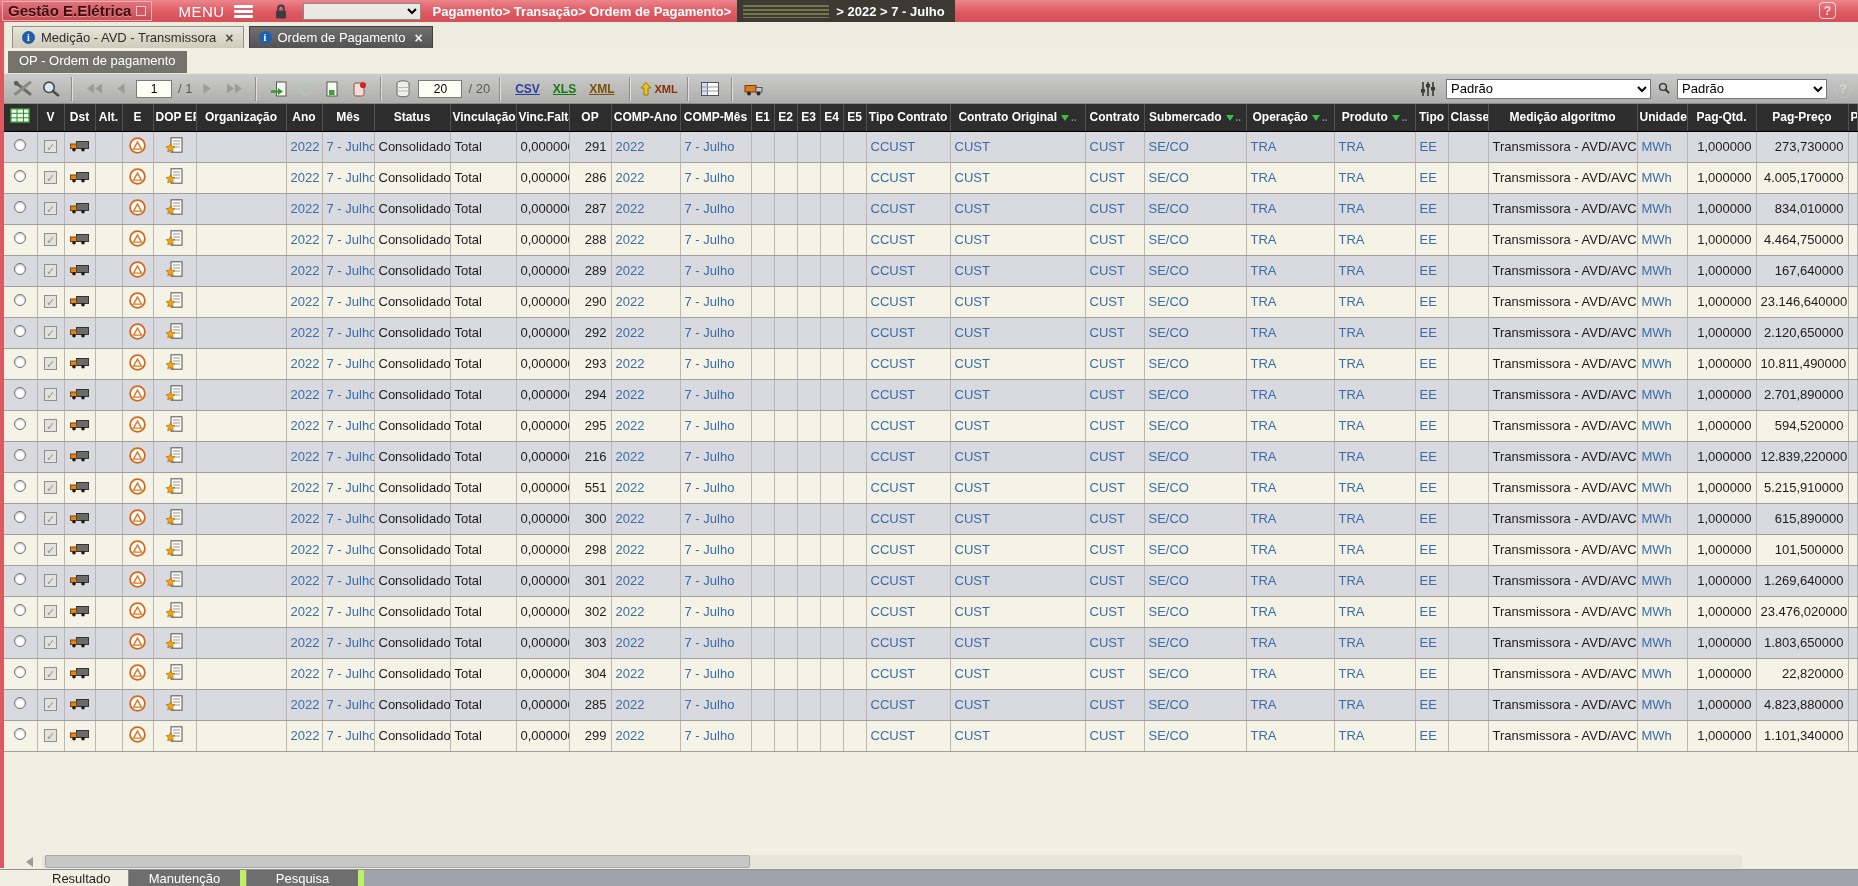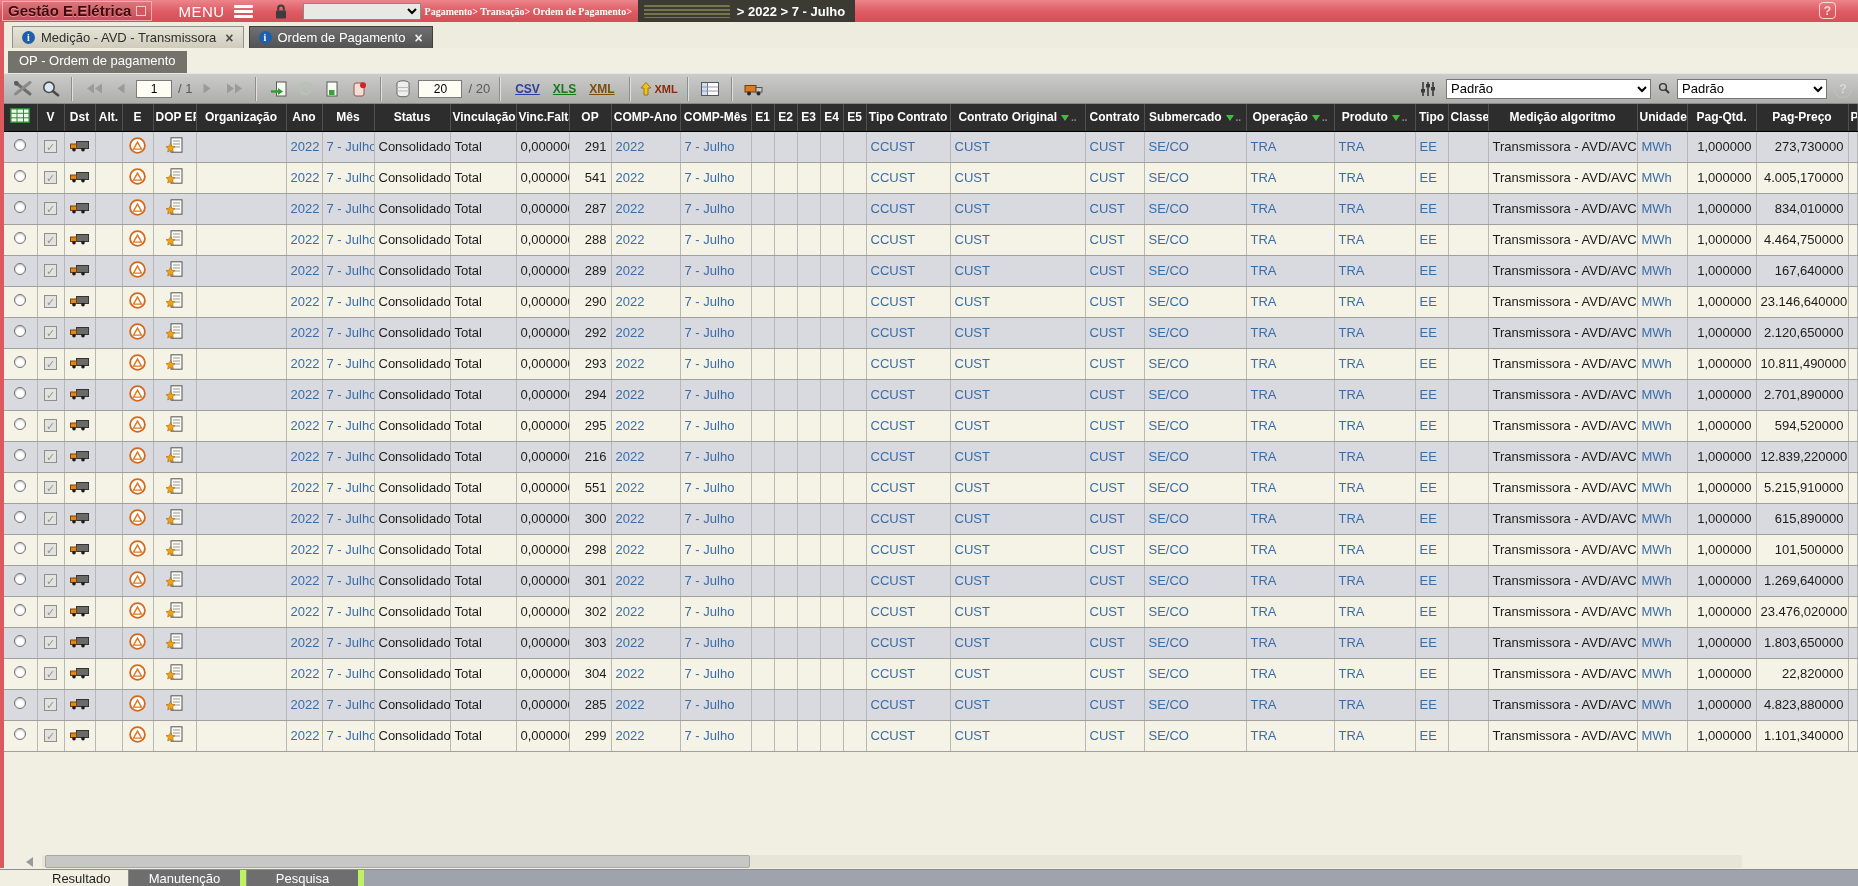--- a/index.html
+++ b/index.html
@@ -12,21 +12,21 @@
   .app-title { font-weight:bold; font-size:15px; color:#40080c;
                background:linear-gradient(#de747b,#c84d55); border:1px solid #f1aeb2;
                padding:0 5px; height:20px; line-height:18px; margin-left:2px;
                text-shadow:0 1px 0 rgba(255,255,255,.35); display:flex; align-items:center; gap:5px;}
   .app-win-icon { width:10px; height:10px; border:1px solid #f5c9cc; background:#d4565e; display:inline-block; }
   .menu-label { color:#fff; font-size:15px; margin-left:26px; letter-spacing:.5px; }
   .hamburger { width:19px; height:13px; margin-left:9px; display:flex; flex-direction:column; justify-content:space-between; cursor:pointer; }
   .hamburger span { height:3px; background:#fff; border-radius:1px; }
   .lock-wrap { margin-left:22px; display:flex; align-items:center; }
   .top-select { width:118px; height:17px; margin-left:16px; font-size:11px; border:1px solid #8a8a8a; background:#e9e9e4; }
-  .breadcrumb { color:#fff; font-size:10px; font-weight:bold; margin-left:4px;font-family:Liberation Serif, serif; }
+  .breadcrumb { color:#fff; font-size:13px; font-weight:bold; margin-left:12px; }
   .breadcrumb-dark { height:22px; background:#3b3b33; color:#fff; display:flex; align-items:center;
                      padding:0 10px 0 6px; font-weight:bold; font-size:13px; margin-left:6px; }
   .redacted { width:86px; height:13px; margin-right:7px; border-radius:1px;
               background:repeating-linear-gradient(180deg,#76764e 0 2px,#3b3b33 2px 4px); }
   .help-badge { position:absolute; right:22px; top:2px; width:17px; height:17px;
                 border:1px solid rgba(255,255,255,.75); border-radius:4px; color:#ffd9db;
                 text-align:center; line-height:16px; font-size:12px; font-weight:bold; cursor:pointer; }
 
   
   .tab-row { height:26px; background:#edecde; display:flex; align-items:flex-end; padding-left:12px; }
@@ -452,21 +452,21 @@
               <g transform="translate(4.5,11)">
                 <polygon points="0,-4.5 1.3,-1.8 4.5,-1.4 2.2,0.8 2.8,4 0,2.5 -2.8,4 -2.2,0.8 -4.5,-1.4 -1.3,-1.8" fill="#f0a01a" stroke="#a86a00" stroke-width="0.6"></polygon>
               </g>
             </svg></span></td>
         <td></td>
         <td class="center"><span class="cell-link">2022</span></td>
         <td><span class="cell-link">7 - Julho</span></td>
         <td><span>Consolidado</span></td>
         <td><span>Total</span></td>
         <td class="num"><span>0,000000</span></td>
-        <td class="num"><span>541</span></td>
+        <td class="num"><span>286</span></td>
         <td><span class="cell-link">2022</span></td>
         <td><span class="cell-link">7 - Julho</span></td>
         <td></td>
         <td></td>
         <td></td>
         <td></td>
         <td></td>
         <td><span class="cell-link">CCUST</span></td>
         <td><span class="cell-link">CUST</span></td>
         <td><span class="cell-link">CUST</span></td>

